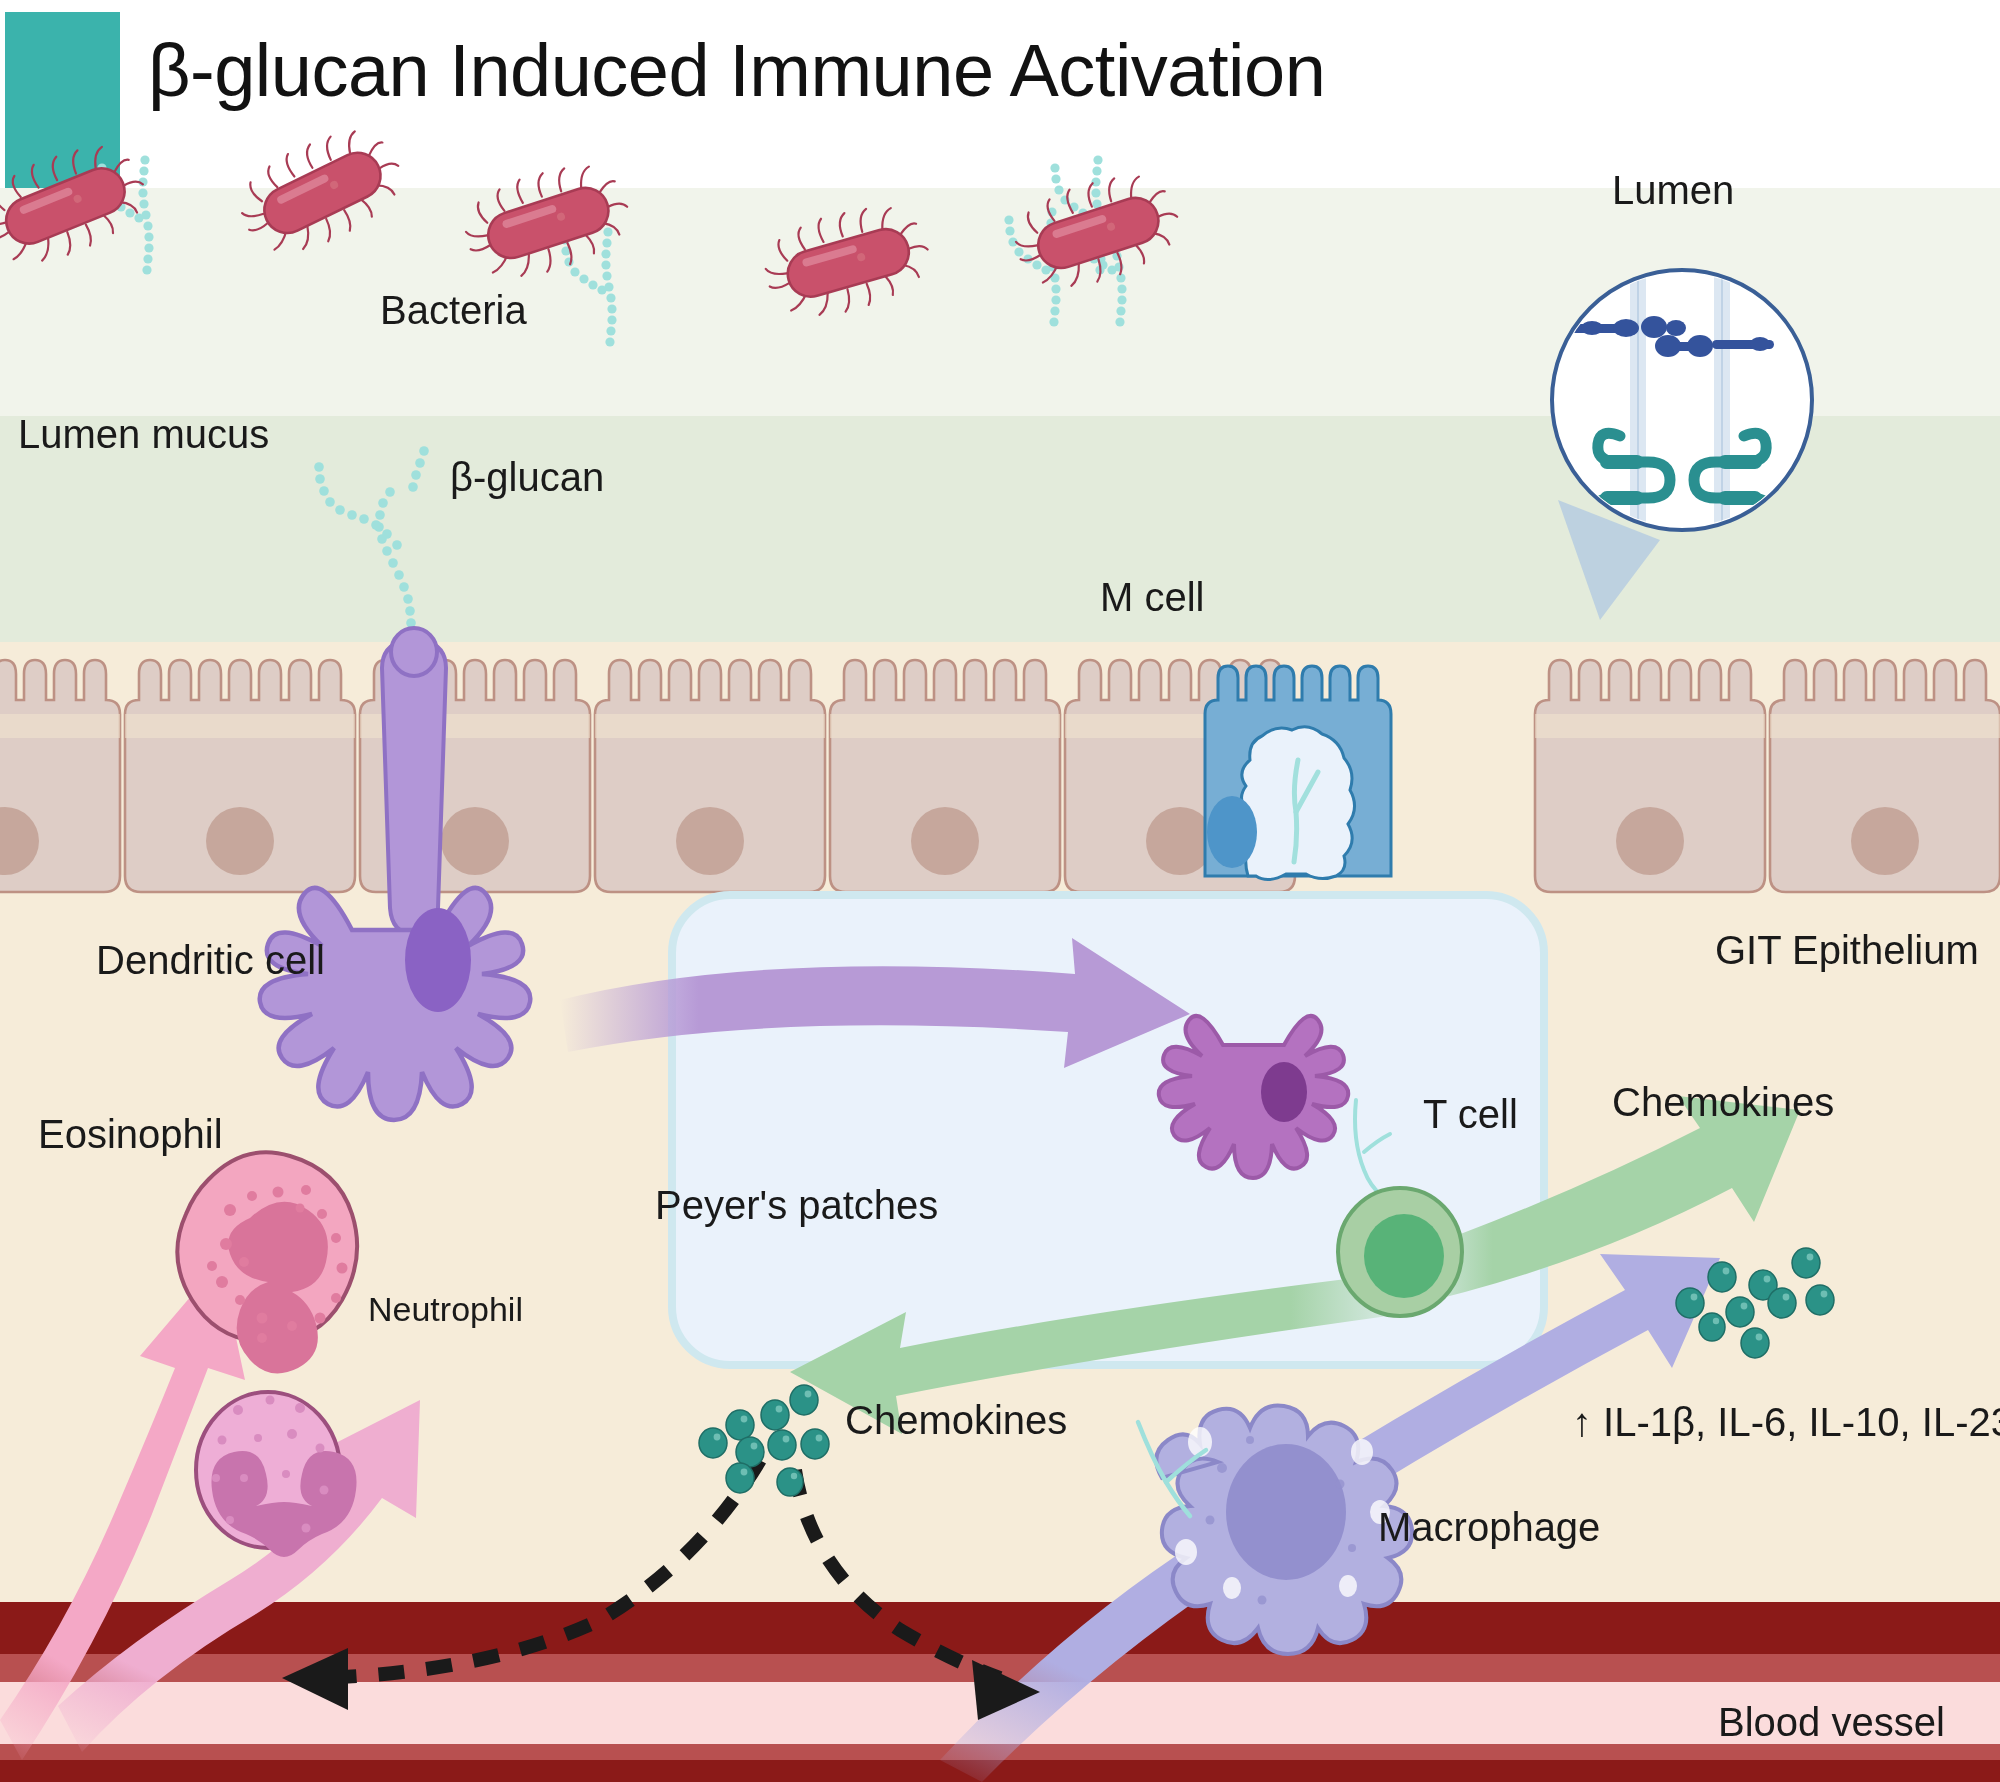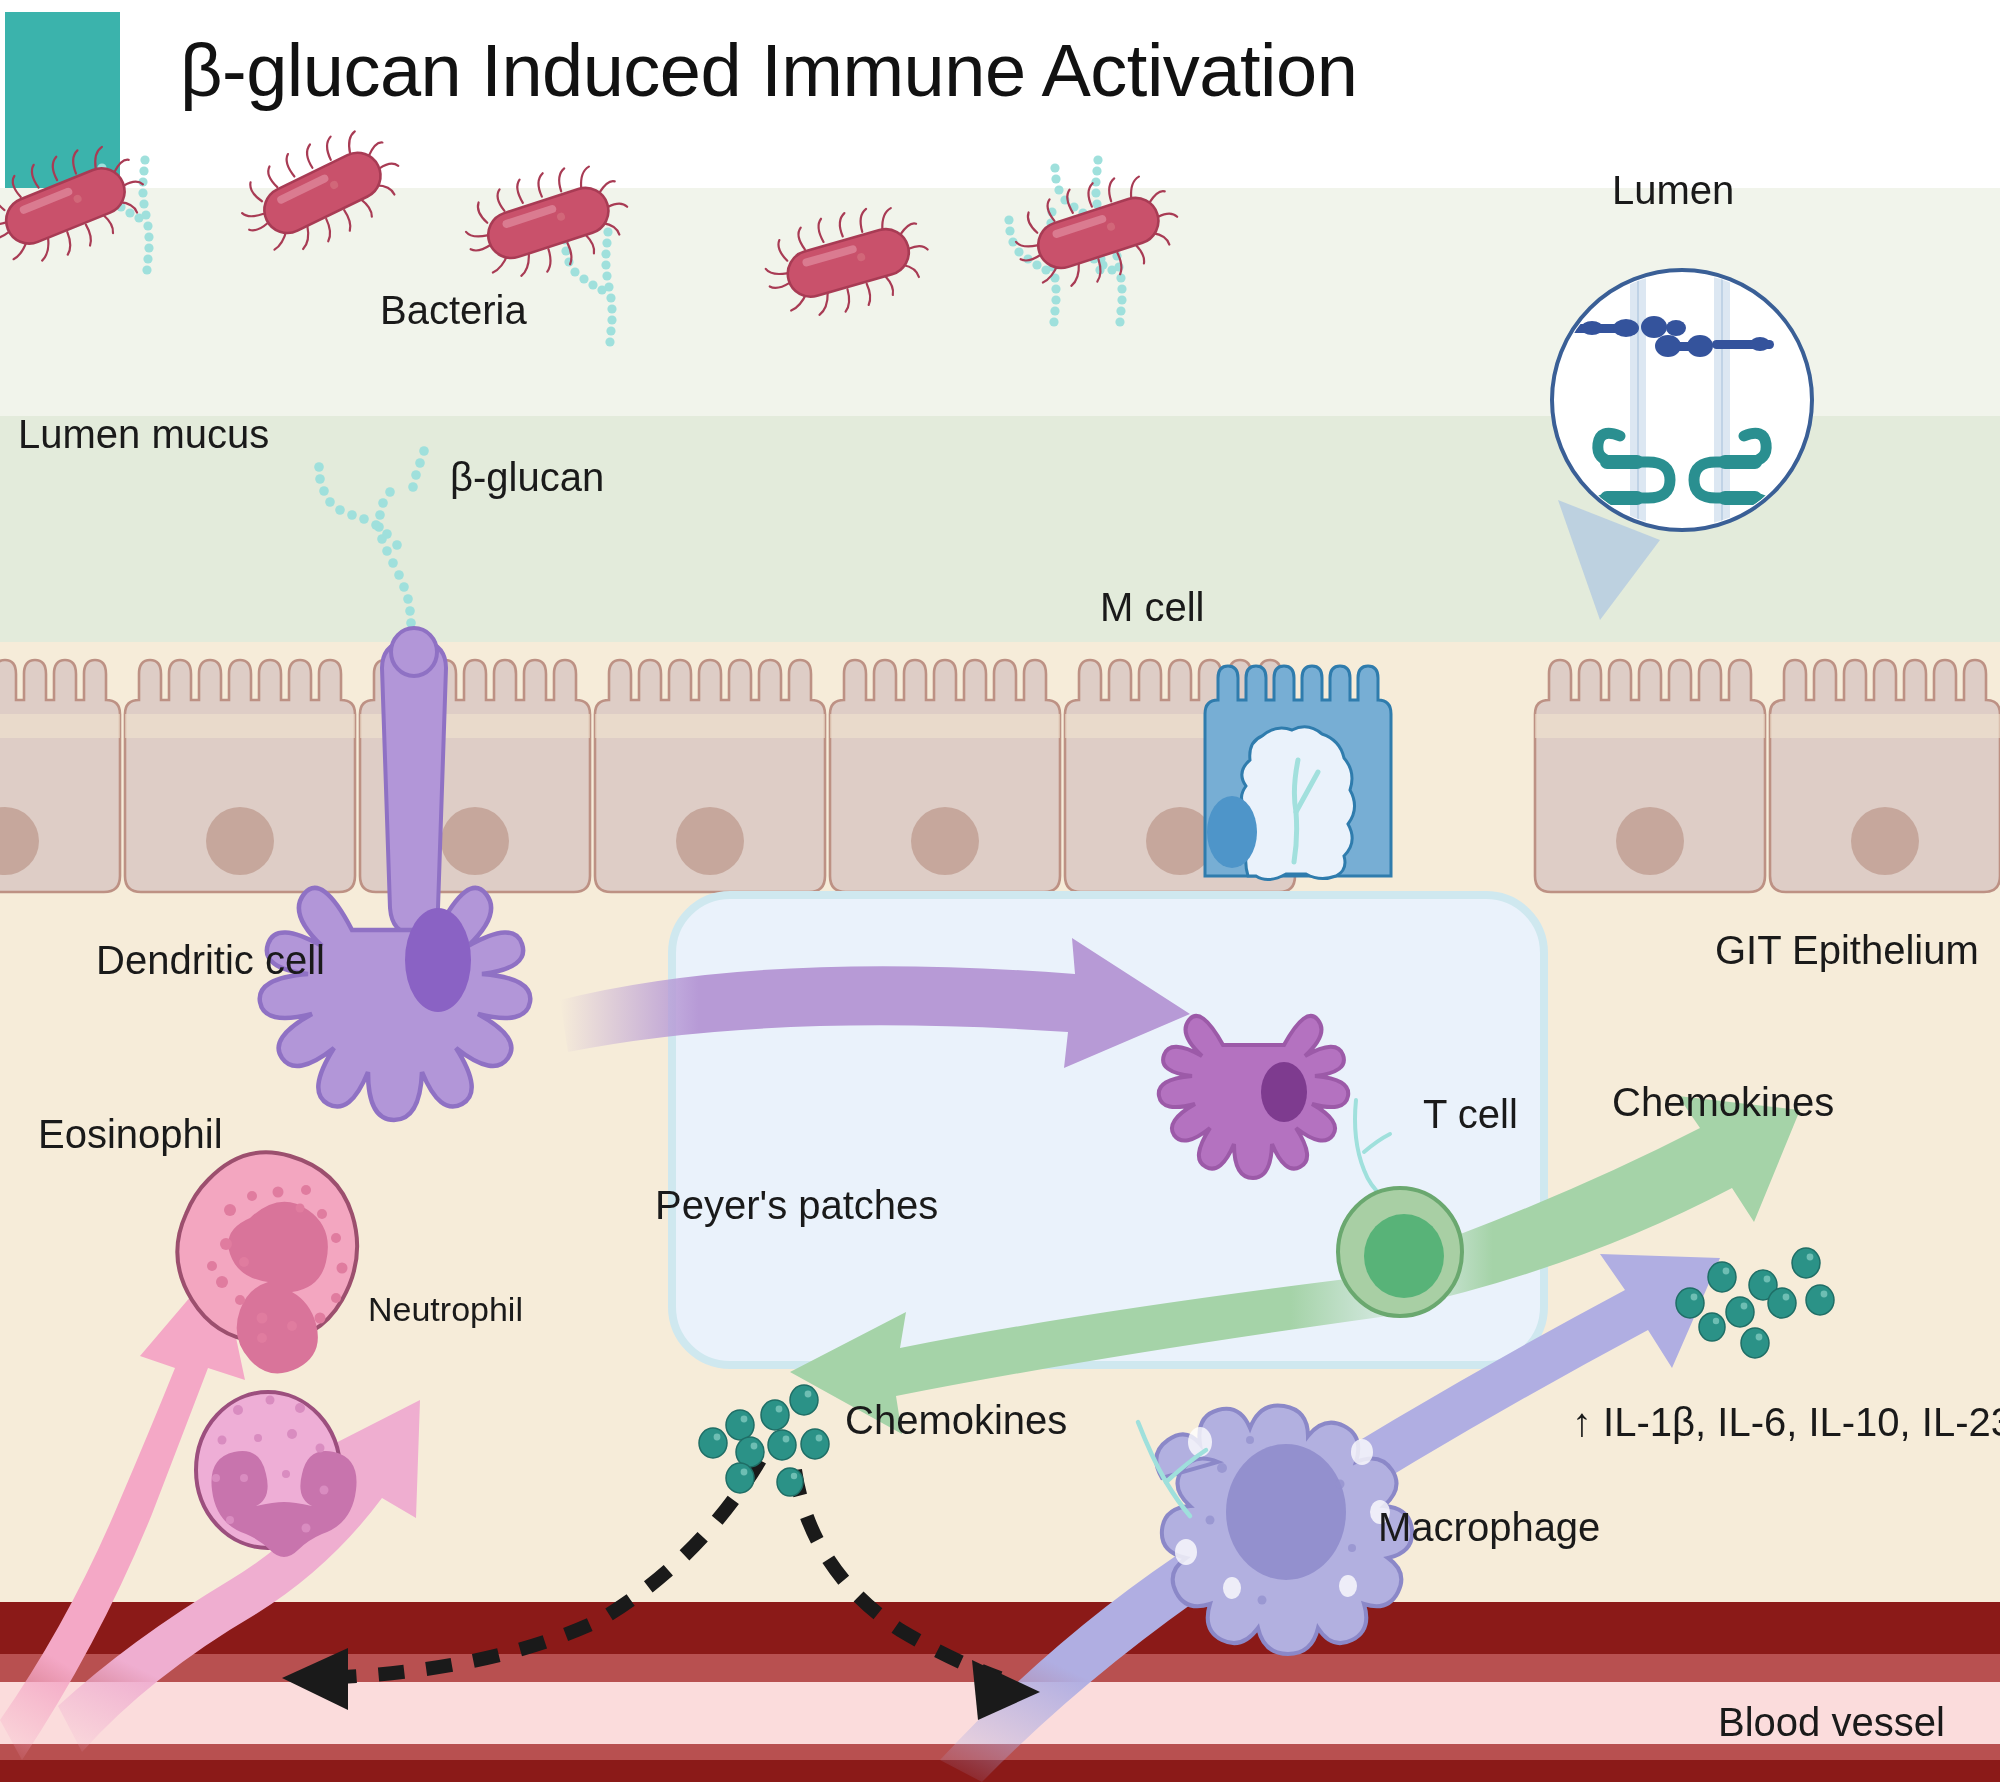--- a/index.html
+++ b/index.html
@@ -1,20 +1,20 @@
 <!DOCTYPE html>
 <html><head>
 <meta charset="utf-8">
 <style>
   html,body{margin:0;padding:0;background:#fff;}
   body{font-family:"Liberation Sans",sans-serif;}
   #stage{position:relative;width:2000px;height:1782px;overflow:hidden;background:#ffffff;}
   #stage svg.layer{position:absolute;top:0;left:0;width:2000px;height:1782px;}
   .lbl{position:absolute;color:#1a1a1a;font-family:"Liberation Sans",sans-serif;white-space:nowrap;}
-  #title{position:absolute;left:148px;top:28px;font-size:74px;color:#121212;letter-spacing:-0.5px;margin-left:32px;}
+  #title{position:absolute;left:148px;top:28px;font-size:74px;color:#121212;letter-spacing:-0.5px;}
   #accentbar{position:absolute;left:5px;top:12px;width:115px;height:176px;}
 </style>
 </head>
 <body>
 
 <div id="stage">
 
   <svg class="layer" viewBox="0 0 2000 1782">
     <rect x="0" y="0" width="2000" height="188" fill="#ffffff"></rect>
     <rect x="0" y="188" width="2000" height="228" fill="#f1f4eb"></rect>
@@ -448,21 +448,21 @@
           <circle cx="744" cy="1472" r="3.4"></circle>
           <circle cx="794" cy="1476" r="3.2"></circle>
       </g>
     </g>
   </svg>
 
   <div class="lbl" style="left:1612px;top:168px;font-size:40px;">Lumen</div>
   <div class="lbl" style="left:380px;top:288px;font-size:40px;">Bacteria</div>
   <div class="lbl" style="left:18px;top:412px;font-size:40px;">Lumen mucus</div>
   <div class="lbl" style="left:450px;top:455px;font-size:40px;">β-glucan</div>
-  <div class="lbl" style="left:1100px;top:575px;font-size:40px;margin-top:10px;">M cell</div>
+  <div class="lbl" style="left:1100px;top:575px;font-size:40px;">M cell</div>
   <div class="lbl" style="left:1715px;top:928px;font-size:40px;">GIT Epithelium</div>
   <div class="lbl" style="left:96px;top:938px;font-size:40px;">Dendritic cell</div>
   <div class="lbl" style="left:655px;top:1183px;font-size:40px;">Peyer's patches</div>
   <div class="lbl" style="left:1423px;top:1092px;font-size:40px;">T cell</div>
   <div class="lbl" style="left:1612px;top:1080px;font-size:40px;">Chemokines</div>
   <div class="lbl" style="left:38px;top:1112px;font-size:40px;text-align:right;">Eosinophil</div>
   <div class="lbl" style="left:368px;top:1290px;font-size:34px;">Neutrophil</div>
   <div class="lbl" style="left:845px;top:1398px;font-size:40px;">Chemokines</div>
   <div class="lbl" style="left:1378px;top:1505px;font-size:40px;">Macrophage</div>
   <div class="lbl" style="left:1572px;top:1400px;font-size:40px;">↑ IL-1β, IL-6, IL-10, IL-23</div>

